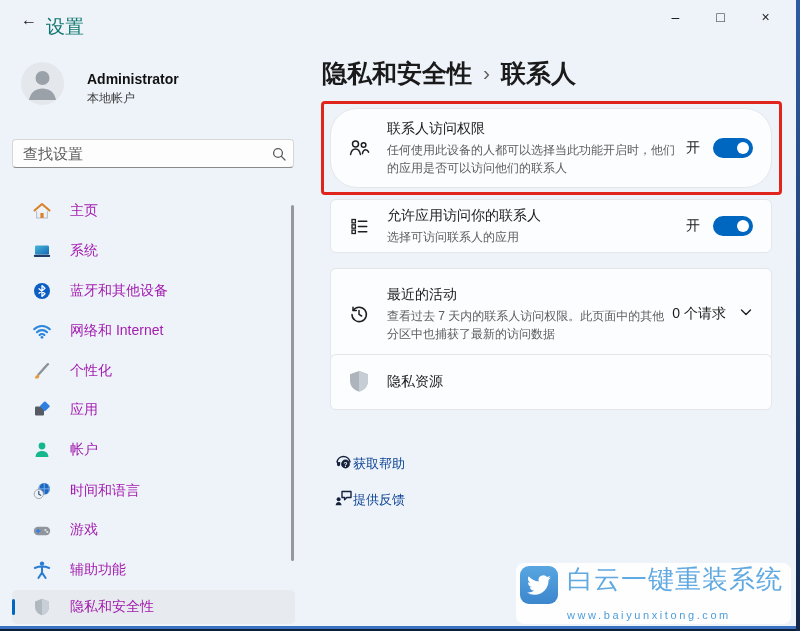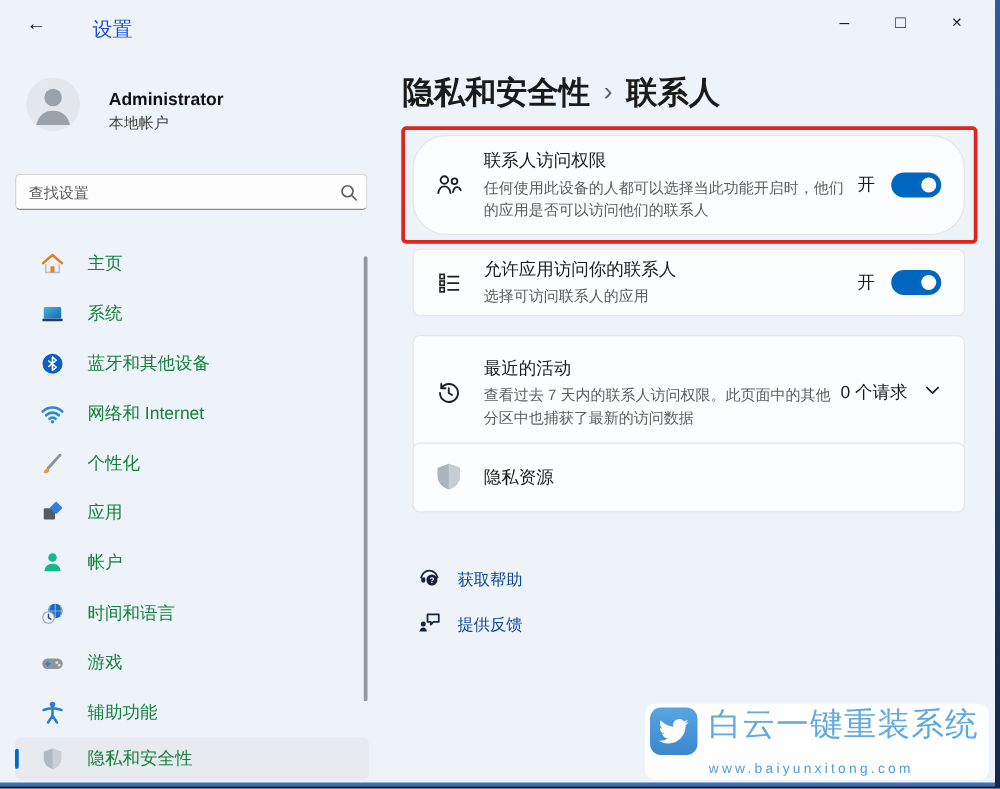--- a/index.html
+++ b/index.html
@@ -3,47 +3,47 @@
 <meta charset="utf-8">
 <style>
   * { margin:0; padding:0; box-sizing:border-box; }
   html,body { width:800px; height:631px; overflow:hidden; }
   body { font-family:"Liberation Sans", sans-serif; background:#eef3fa; position:relative; color:#1a1a1a; }
 
   
   .titlebar { position:absolute; top:0; left:0; right:4px; height:40px; }
   .back-btn { position:absolute; left:14px; top:8px; width:30px; height:24px; font-size:16px; color:#1a1a1a;
               display:flex; align-items:center; justify-content:center; cursor:pointer; }
-  .app-title { position:absolute; left:46px; top:14px; font-size:16px; color:#1d4ed8;margin-left:28px; }
+  .app-title { position:absolute; left:46px; top:14px; font-size:19px; color:#0f766e; }
   .win-controls { position:absolute; right:8px; top:0; display:flex; }
   .win-btn { width:45px; height:34px; display:flex; align-items:center; justify-content:center;
              font-size:14px; color:#1f1f1f; }
 
   
   .sidebar { position:absolute; left:0; top:40px; width:300px; bottom:0; }
   .avatar { position:absolute; left:21px; top:22px; width:43px; height:43px; border-radius:50%;
             background:#e4e7eb; overflow:hidden; }
   .profile-name { position:absolute; left:87px; top:31px; font-size:14px; font-weight:bold; color:#111; }
   .profile-type { position:absolute; left:87px; top:50px; font-size:12px; color:#3e3e3e; }
 
   .search-box { position:absolute; left:12px; top:99px; width:282px; height:29px; background:#fdfdfd;
                 border:1px solid #d6d6d6; border-bottom:1px solid #898989; border-radius:4px;
                 display:flex; align-items:center; }
-  .search-box input { flex:1; border:0; outline:0; background:transparent; font-size:12px; color:#1a1a1a;
+  .search-box input { flex:1; border:0; outline:0; background:transparent; font-size:15px; color:#1a1a1a;
                       padding:0 6px 0 10px; font-family:"Liberation Sans", sans-serif; }
   .search-box input::placeholder { color:#5c5c5c; opacity:1; }
   .search-glyph { width:28px; display:flex; justify-content:center; }
 
   .nav { position:absolute; left:0; top:152px; right:0; }
   .nav-item { position:absolute; left:12px; width:283px; height:34px; border-radius:5px;
               display:flex; align-items:center; cursor:pointer; }
   .nav-item.active { background:#e7eaee; }
   .accent-pill { position:absolute; left:0; top:9px; width:3px; height:16px; border-radius:2px; background:#0067c0; }
   .nav-icon { width:24px; height:20px; margin-left:18px; display:flex; align-items:center; justify-content:center; }
-  .nav-label { margin-left:16px; font-size:14px; color:#15803d; }
+  .nav-label { margin-left:16px; font-size:14px; color:#a21caf; }
   .scrollbar { position:absolute; left:291px; top:165px; width:3px; height:356px; background:#95989d; border-radius:2px; }
 
   
   .breadcrumb { position:absolute; left:322px; top:57px; display:flex; align-items:baseline; gap:11px; }
   .crumb { font-size:25px; font-weight:600; color:#1a1a1a; }
   .crumb-sep { font-size:21px; color:#5f5f5f; position:relative; top:-2px; }
 
   .card { position:absolute; background:#fcfdfe; border:1px solid #e4e6e9; border-radius:6px;
           display:flex; align-items:center; width:442px; left:330px; }
   .icon-cell { width:56px; display:flex; justify-content:center; flex:0 0 56px; }
@@ -56,21 +56,21 @@
   .toggle .knob { position:absolute; right:4px; top:4px; width:12px; height:12px; border-radius:50%; background:#fff; }
   .value-text { font-size:14px; color:#1a1a1a; white-space:nowrap; }
 
   .redbox { position:absolute; left:321px; top:101px; width:461px; height:94px;
             border:3px solid #e0251c; border-radius:4px; pointer-events:none; z-index:5; }
 
   .links-line { font-size:13px; margin-top:5px; }
   .link { color:#1353a8; cursor:pointer; }
   .link-sep { color:#7a7f88; margin:0 7px; }
 
-  .footer-link { position:absolute; display:flex; align-items:center; gap:13px; cursor:pointer; }
+  .footer-link { position:absolute; display:flex; align-items:center; cursor:pointer; }
   .footer-link .f-label { font-size:13px; color:#0d4494; }
 
   
   .watermark { position:absolute; right:9px; bottom:7px; display:flex; align-items:flex-start; gap:9px;
                background:rgba(255,255,255,0.92); padding:3px 8px 3px 4px; border-radius:8px; }
   .bird-box { width:38px; height:38px; border-radius:9px; background:linear-gradient(#58a6e1,#3c86cd);
               display:flex; align-items:center; justify-content:center; }
   .wm-text { display:flex; flex-direction:column; line-height:1; }
   .wm-title { font-size:26px; color:#61a9e1; letter-spacing:1px; font-weight:400; }
   .wm-url { font-size:11px; color:#4f9dd8; letter-spacing:2.6px; margin-top:18px; }

